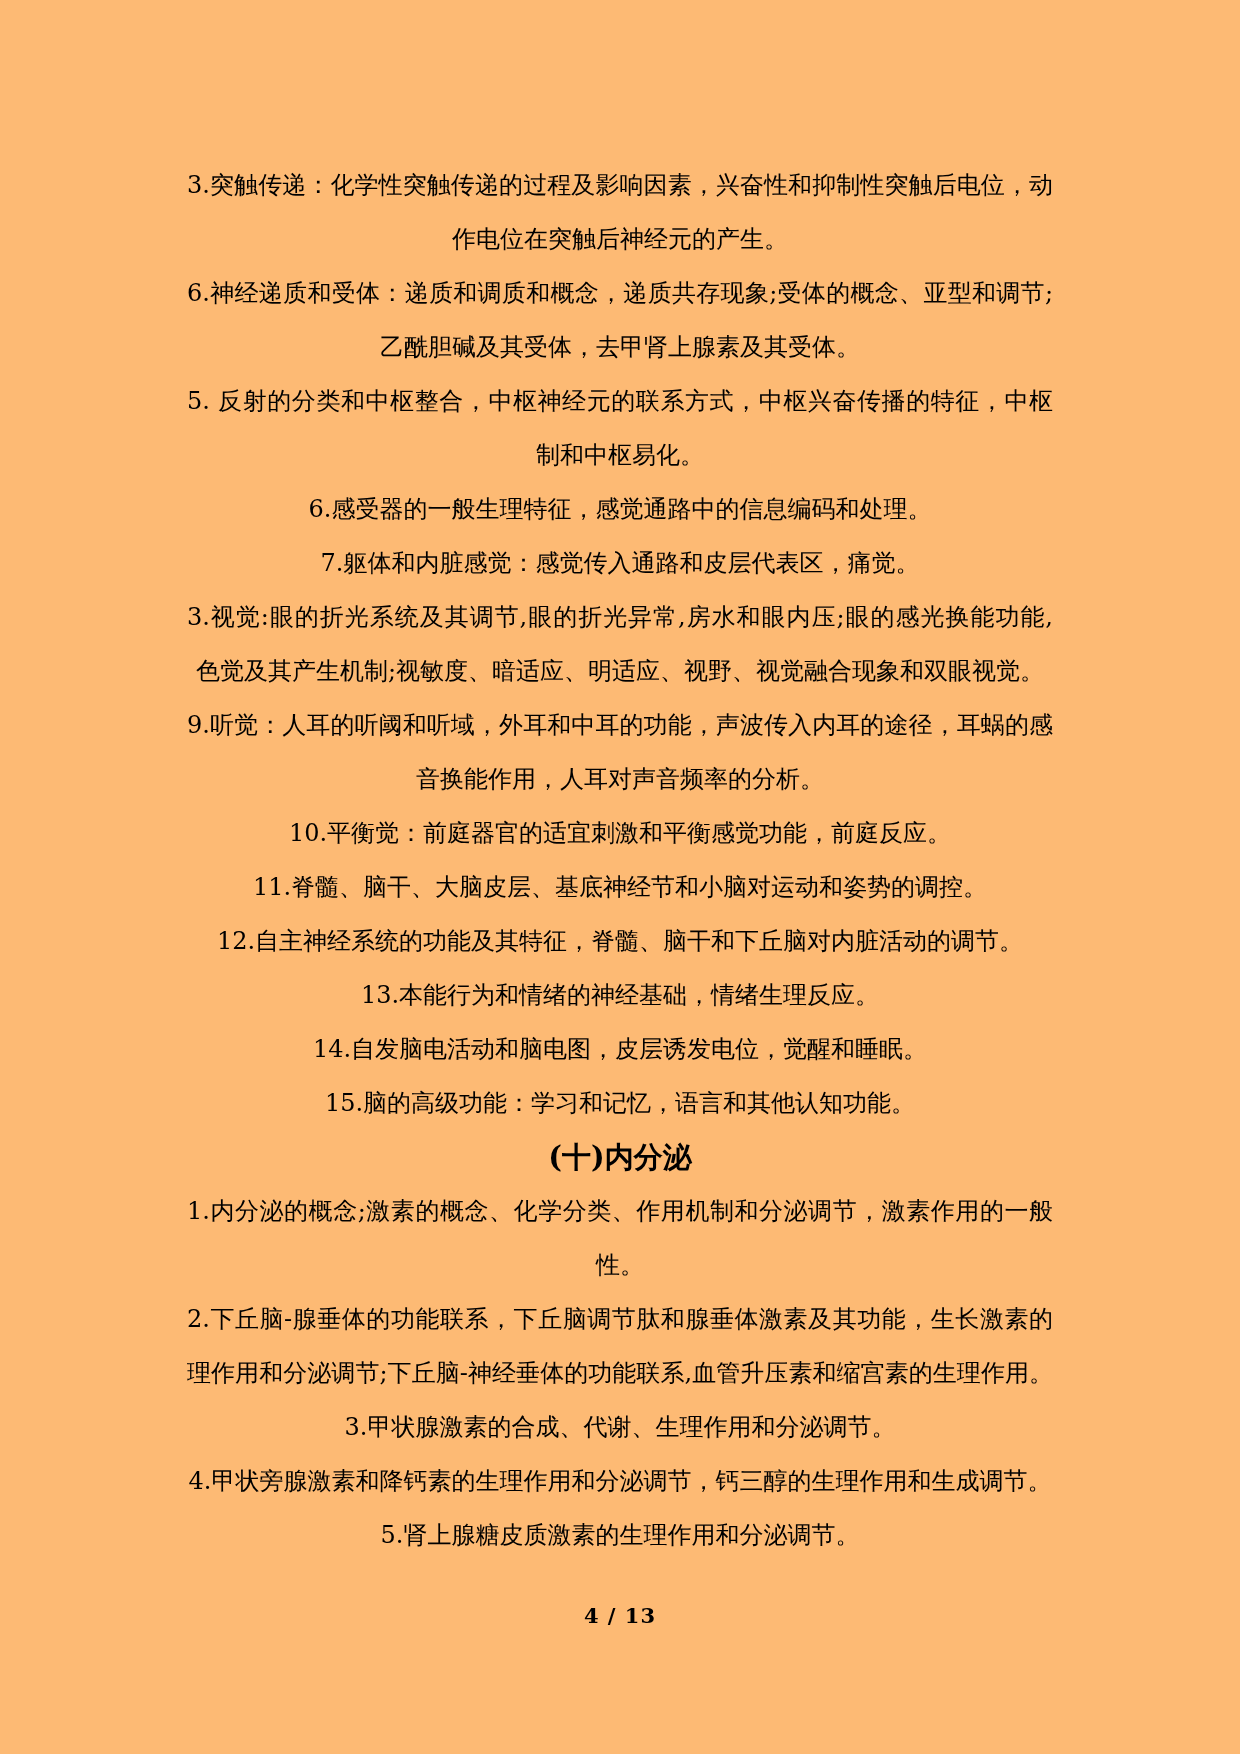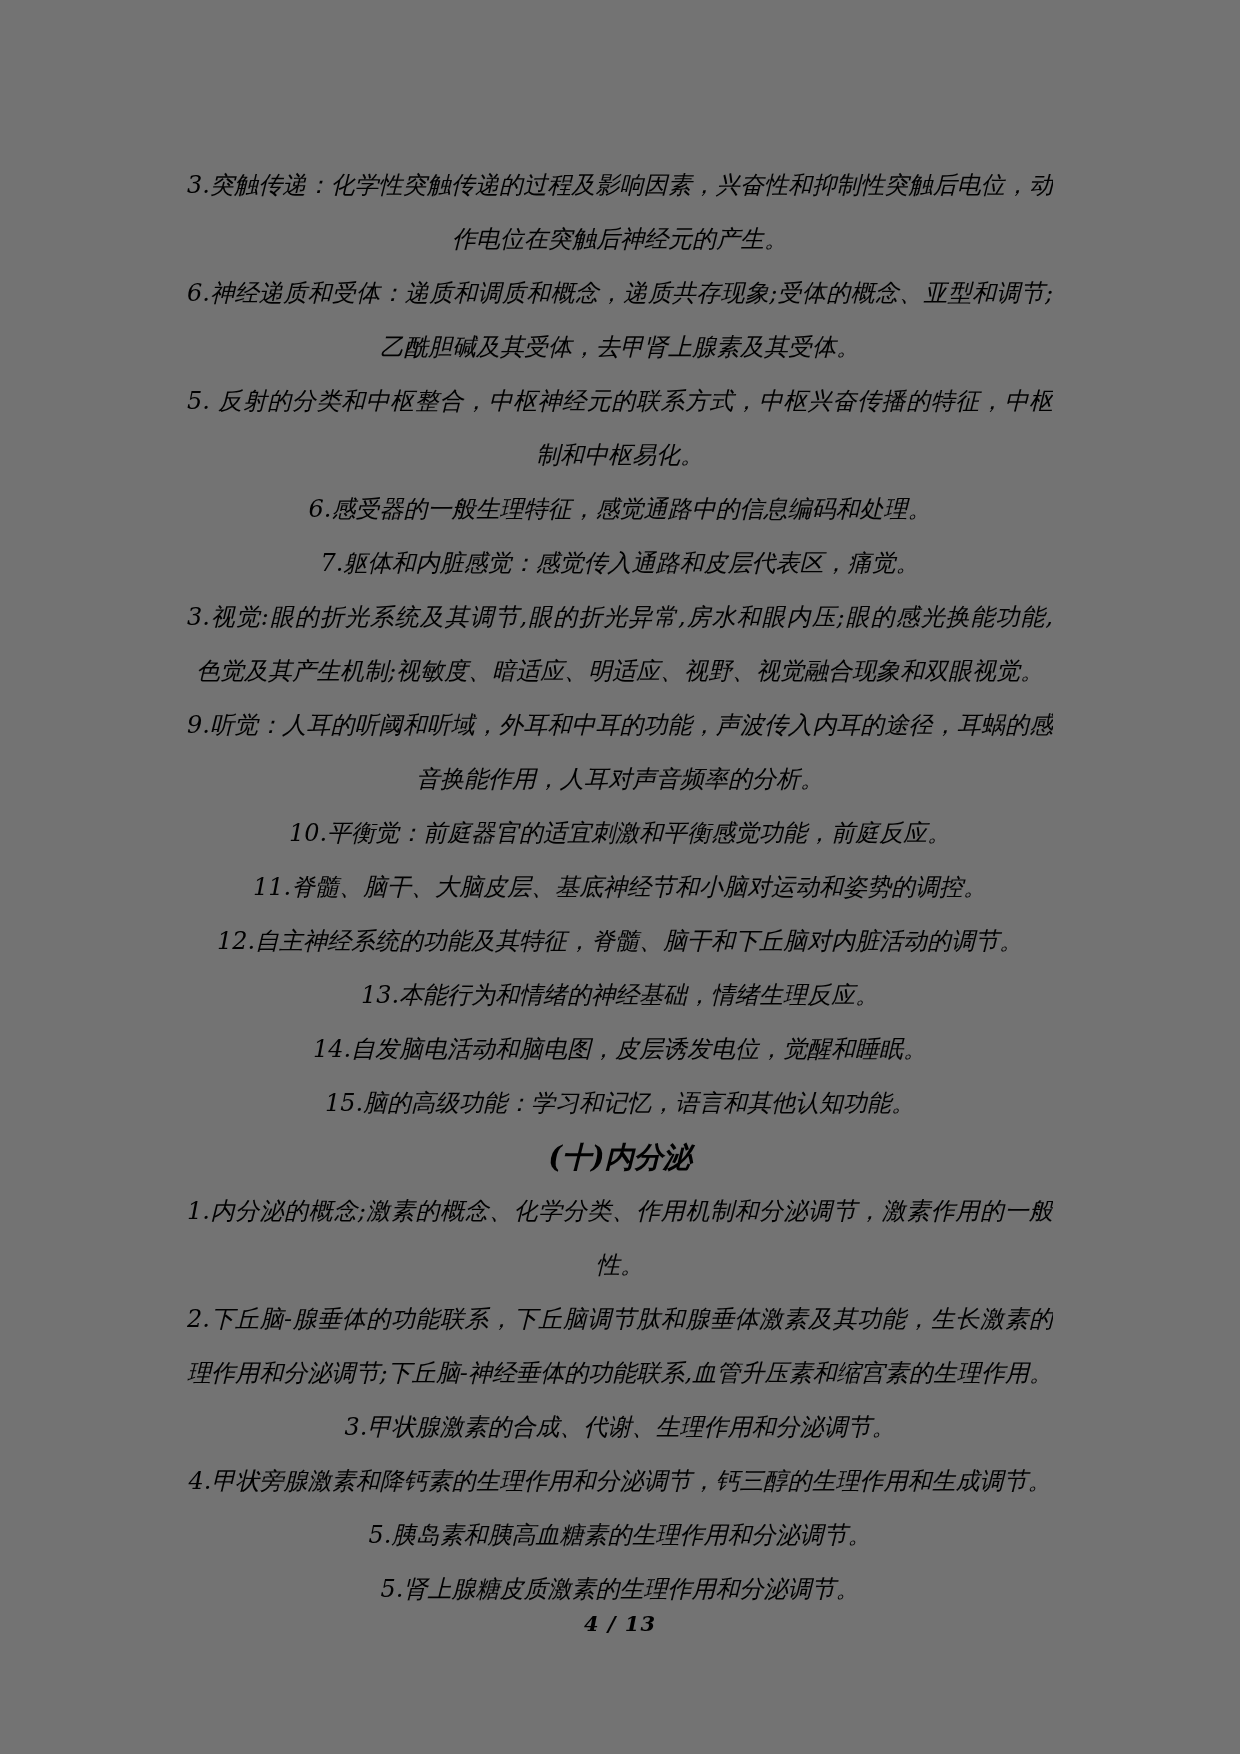--- a/index.html
+++ b/index.html
@@ -10,22 +10,21 @@
     width: 1240px;
     height: 1754px;
     background: #ffffff;
     position: relative;
     overflow: hidden;
     font-family: "DejaVu Serif", "Liberation Serif", serif;
   }
   .page {
     position: absolute;
     inset: 0;
-    background: #737373;
-    font-style: italic;
+    background: #fdba74;
   }
   .content {
     position: absolute;
     left: 187px;
     top: 158px;
     width: 866px;
     color: #000000;
     font-size: 24px;
     line-height: 54px;
   }
@@ -49,21 +48,20 @@
     position: absolute;
     top: 1602px;
     left: 0;
     width: 1240px;
     text-align: center;
     color: #000000;
     font-size: 21px;
     font-weight: bold;
     line-height: 28px;
     letter-spacing: 1px;
-    margin-top: 8px;
   }
 </style>
 </head>
 <body>
 
 <div class="page">
   <div class="content">
       <div class="line fill">3.突触传递：化学性突触传递的过程及影响因素，兴奋性和抑制性突触后电位，动</div>
       <div class="line">作电位在突触后神经元的产生。</div>
       <div class="line fill">6.神经递质和受体：递质和调质和概念，递质共存现象;受体的概念、亚型和调节;</div>
@@ -82,17 +80,16 @@
       <div class="line">13.本能行为和情绪的神经基础，情绪生理反应。</div>
       <div class="line">14.自发脑电活动和脑电图，皮层诱发电位，觉醒和睡眠。</div>
       <div class="line">15.脑的高级功能：学习和记忆，语言和其他认知功能。</div>
       <div class="line bold">(十)内分泌</div>
       <div class="line fill">1.内分泌的概念;激素的概念、化学分类、作用机制和分泌调节，激素作用的一般特</div>
       <div class="line">性。</div>
       <div class="line fill">2.下丘脑-腺垂体的功能联系，下丘脑调节肽和腺垂体激素及其功能，生长激素的生</div>
       <div class="line fill">理作用和分泌调节;下丘脑-神经垂体的功能联系,血管升压素和缩宫素的生理作用。</div>
       <div class="line">3.甲状腺激素的合成、代谢、生理作用和分泌调节。</div>
       <div class="line">4.甲状旁腺激素和降钙素的生理作用和分泌调节，钙三醇的生理作用和生成调节。</div>
-      <div class="line">5.胰岛素和胰高血糖素的生理作用和分泌调节。</div>
       <div class="line">5.肾上腺糖皮质激素的生理作用和分泌调节。</div>
     </div>
   <div class="footer">4 / 13</div>
 </div>
 
 </body></html>

